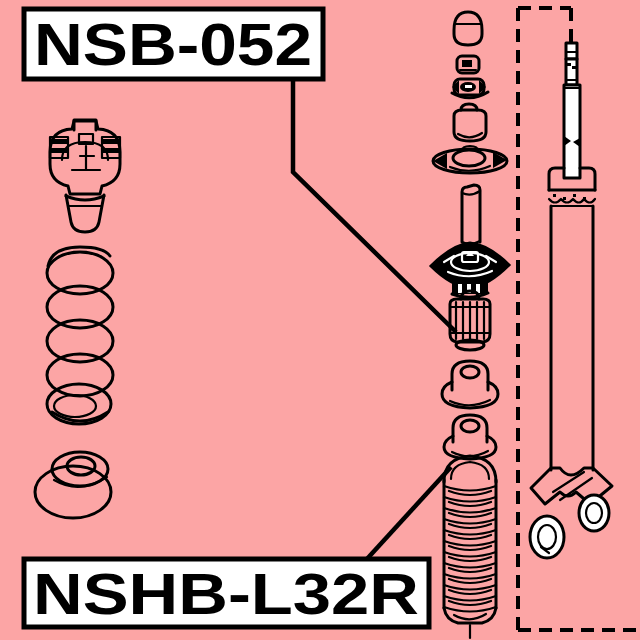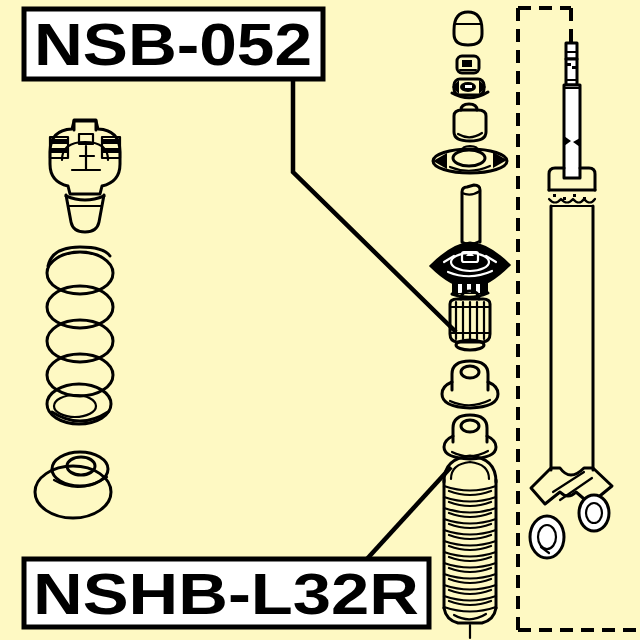--- a/index.html
+++ b/index.html
@@ -1,16 +1,16 @@
 <!DOCTYPE html>
 <html><head>
 <meta charset="utf-8">
 <style>
   html,body{margin:0;padding:0;background:#fff;}
-  .canvas{position:relative;width:640px;height:640px;background:#fef9c3;overflow:hidden;
+  .canvas{position:relative;width:640px;height:640px;background:#fca5a5;overflow:hidden;
           font-family:"Liberation Sans",sans-serif;text-align:center;}
   svg{position:absolute;left:0;top:0;}
   .ln{fill:none;stroke:#000;stroke-width:3;stroke-linecap:round;stroke-linejoin:round;}
   .thin{fill:none;stroke:#000;stroke-width:2.2;stroke-linecap:round;stroke-linejoin:round;}
   .blk{fill:#000;stroke:none;}
   .wht{fill:none;stroke:#fff;stroke-width:2.2;stroke-linecap:round;}
   .dash{fill:none;stroke:#000;stroke-width:4;stroke-dasharray:13 8;}
   .callout{fill:none;stroke:#000;stroke-width:4.5;stroke-linejoin:miter;}
   .labelbox{fill:#fff;stroke:#000;stroke-width:5;}
   .labeltext{font-family:"Liberation Sans",sans-serif;font-weight:bold;fill:#000;}

